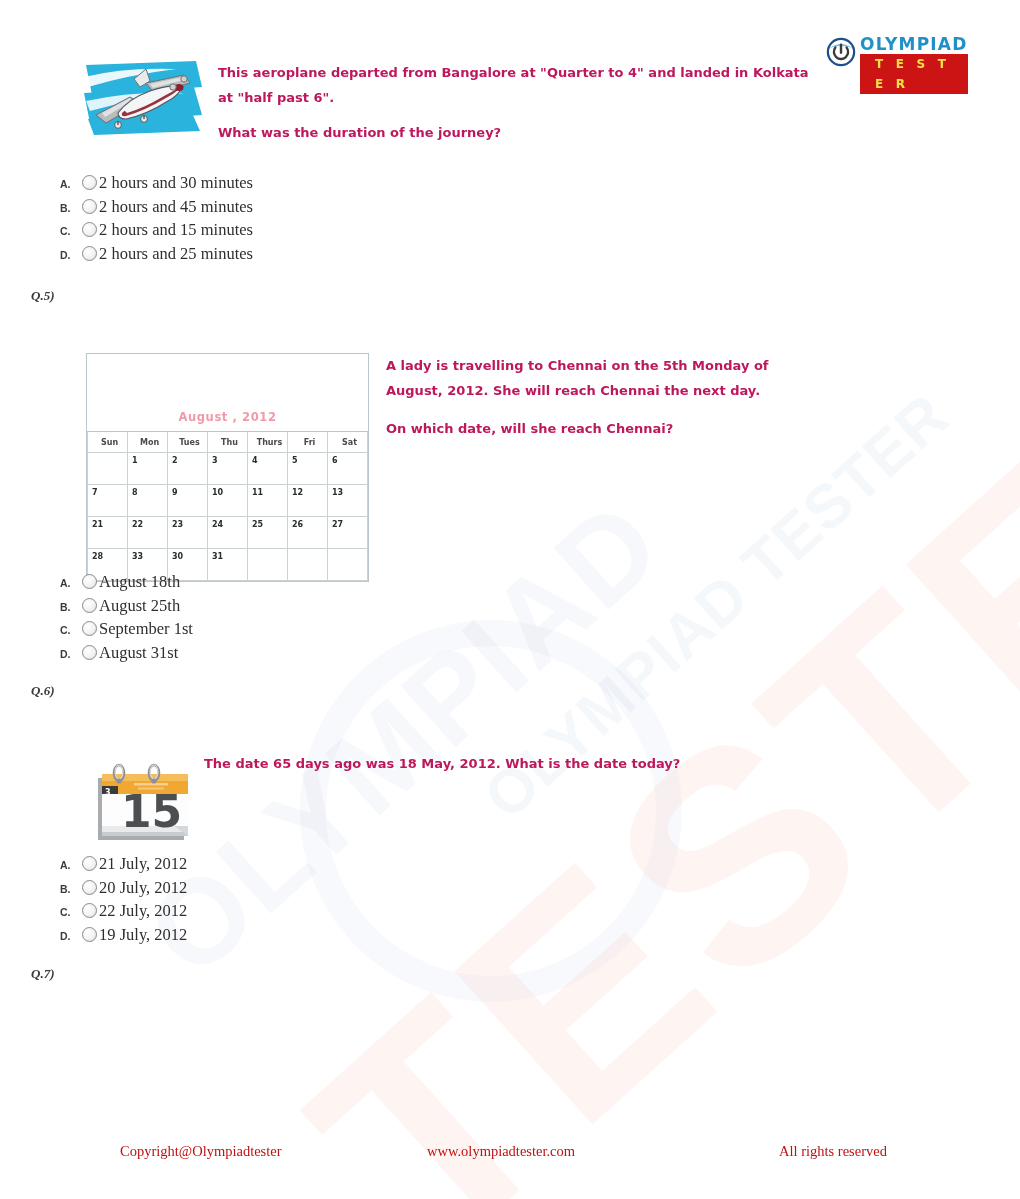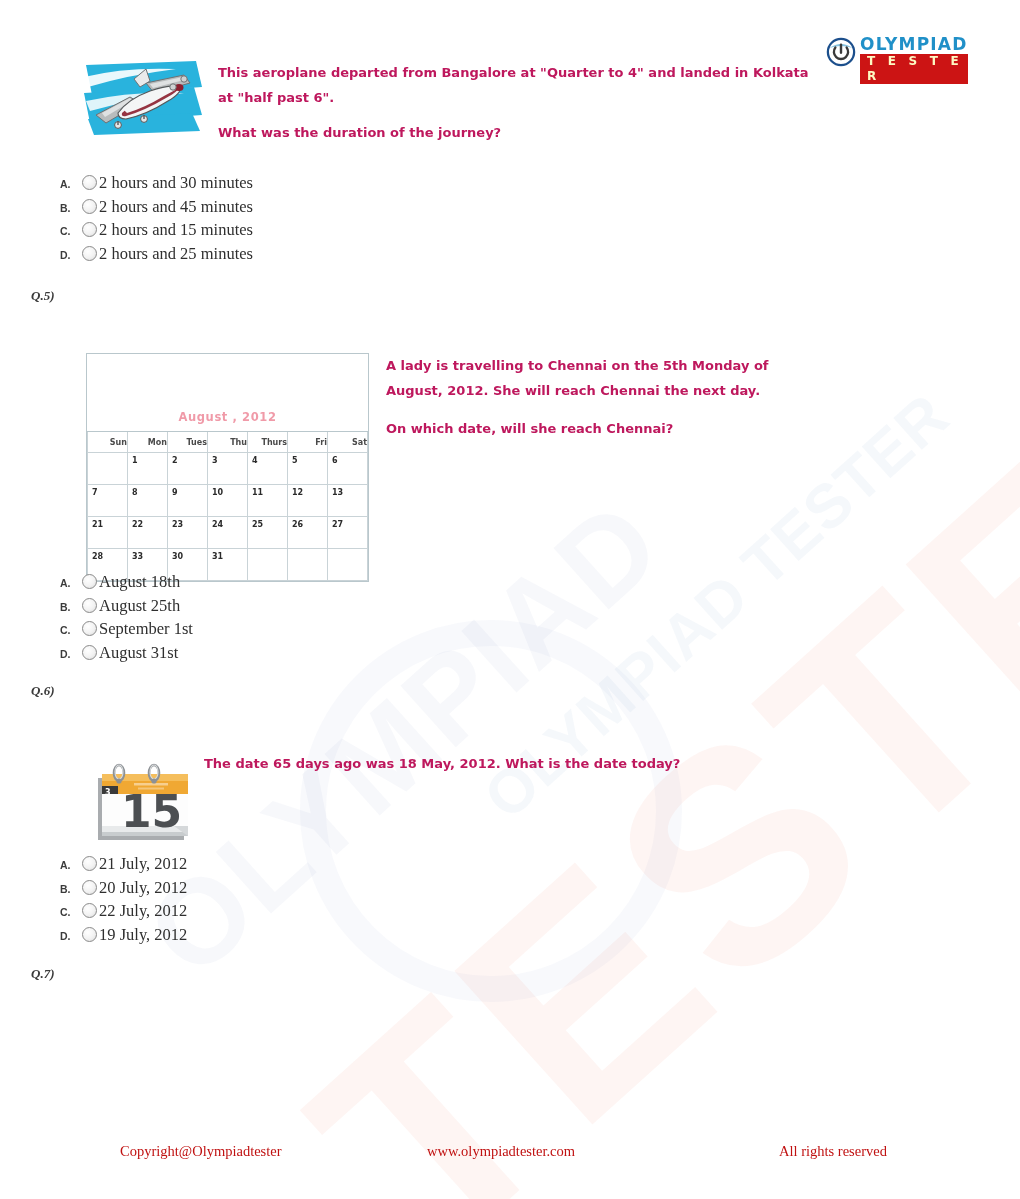--- a/index.html
+++ b/index.html
@@ -86,26 +86,26 @@
     font-size: 17px;
     font-weight: bold;
     letter-spacing: 1.2px;
     color: #2090c8;
     line-height: 17px;
     font-family: "DejaVu Sans", sans-serif;
   }
   #logo .logo-bot {
     margin-top: 1px;
     background: #cc1414;
-    color: #fef9c3;
+    color: #fde047;
     font-size: 12px;
     font-weight: bold;
     letter-spacing: 4.2px;
-    line-height: 15px;
-    padding: 0 2px 0 7px;
+    line-height: 20px;
+    padding: 0 2px 0 15px;
     font-family: "DejaVu Sans", sans-serif;
     display: inline-block;
   }
 
   
   .q-text {
     position: absolute;
     font-family: "DejaVu Sans", sans-serif;
     font-weight: bold;
     font-size: 13px;
@@ -185,21 +185,21 @@
     font-weight: bold;
     letter-spacing: 0.6px;
     height: 27px;
     border-bottom: 1px solid #b9c7cc;
     vertical-align: middle;
   }
   #calendar th.cal-dow {
     font-size: 8px;
     font-weight: bold;
     color: #4a4a4a;
-    text-align: right;
+    text-align: center;
     padding: 3px 0 3px 4px;
     height: 14px;
     border: 1px solid #c9d3d7;
     background: #ffffff;
   }
   #calendar td.cal-cell {
     font-size: 8px;
     font-weight: bold;
     color: #2b2b2b;
     vertical-align: top;

